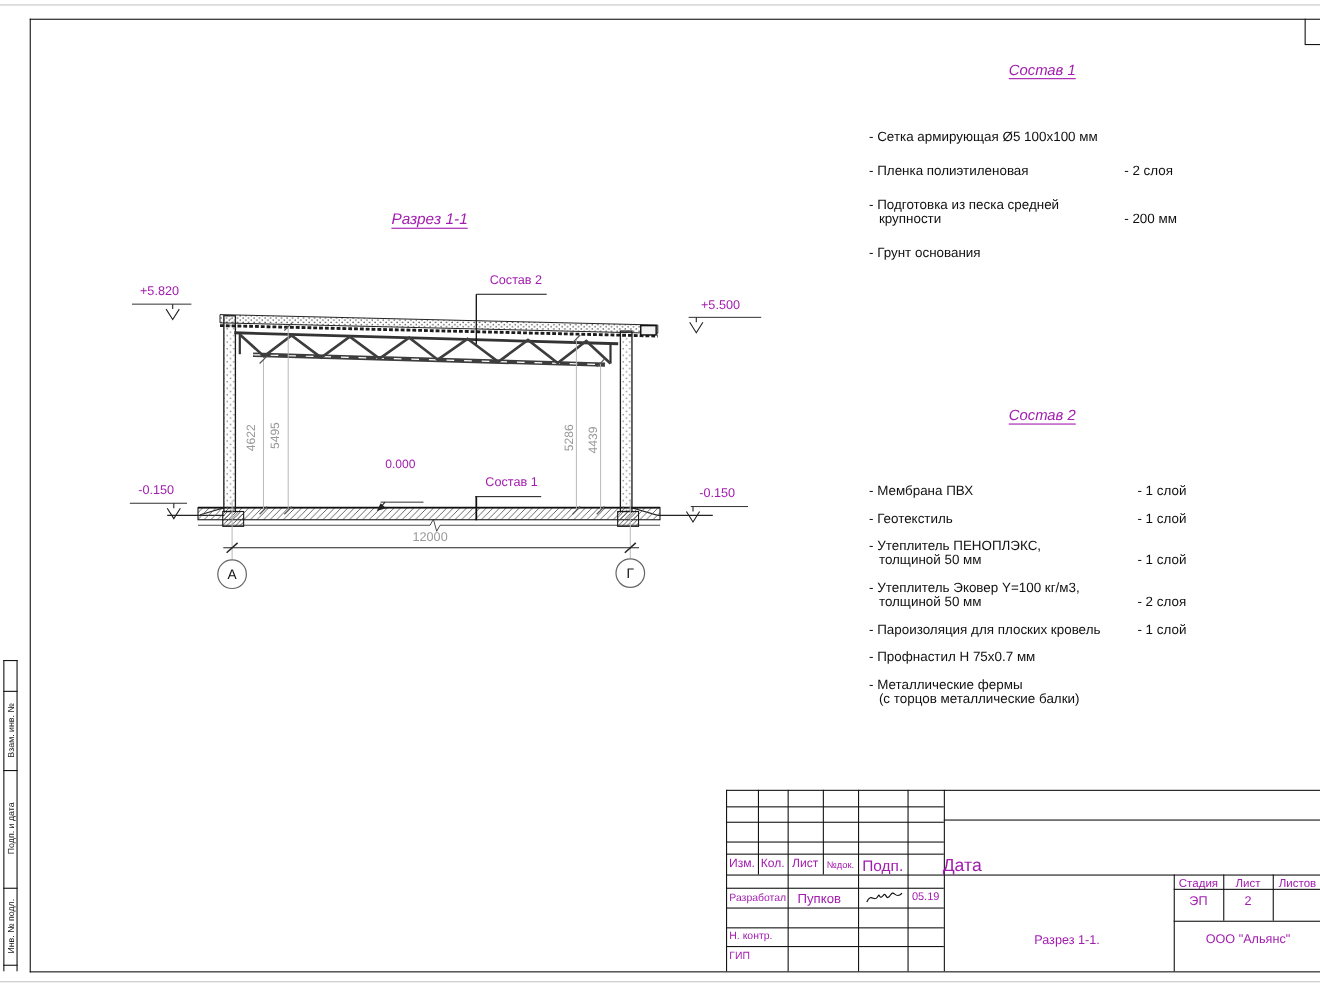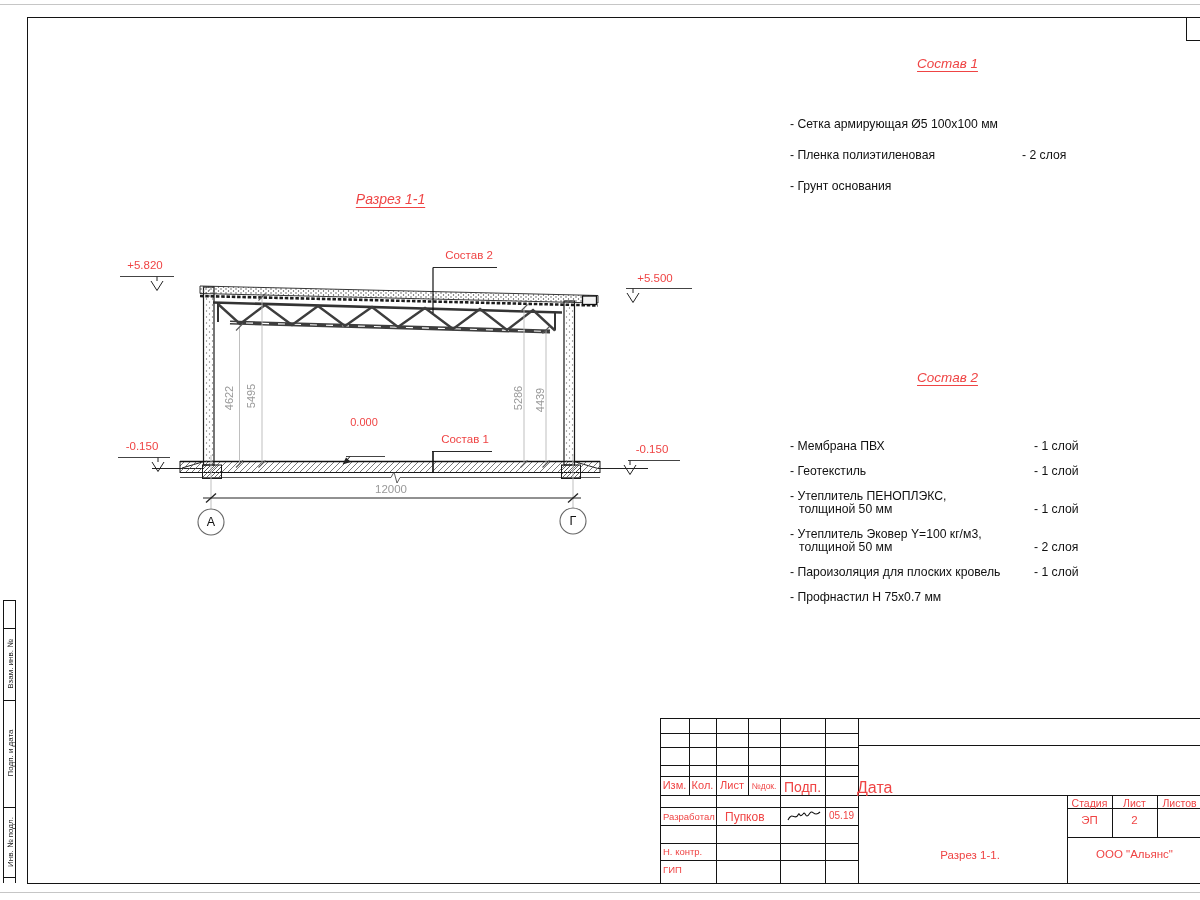--- a/index.html
+++ b/index.html
@@ -1,20 +1,20 @@
 <!DOCTYPE html>
 <html><head>
 <meta charset="utf-8">
 <style>
   html,body{margin:0;padding:0;background:#ffffff}
   .sheet{position:relative;width:1200px;height:900px;background:#fff;overflow:hidden;
          font-family:"Liberation Sans",sans-serif;color:#111}
   .hl,.vl{position:absolute;background:#141414}
   .gl{position:absolute;background:#c6c6c6}
-  .t{position:absolute;white-space:nowrap;color:#ef4444}
+  .t{position:absolute;white-space:nowrap;color:#a21caf}
   .ctr{text-align:center}
   .it{font-style:italic;text-decoration:underline;text-underline-offset:3px}
   .vdim{position:absolute;color:#999;font-size:11px;white-space:nowrap;
         transform:translate(-50%,-50%) rotate(-90deg)}
   .axl{position:absolute;transform:translate(-50%,-50%);font-size:12.5px}
   .list{position:absolute;width:312px;font-size:12.2px;line-height:13px}
   .list .item{position:relative}
   .c1 .item{margin-bottom:18px}
   .c2 .item{margin-bottom:12px}
   .item .l1{display:block}
@@ -183,20 +183,25 @@
   <span class="t ctr it" style="left:895px;top:56px;width:105px;font-size:13.5px">Состав 1</span>
   <div class="list c1" style="left:790px;top:118px">
     <div class="item">
       <span class="l1">- Сетка армирующая Ø5 100х100 мм</span>
     </div>
     <div class="item">
       <span class="l1">- Пленка полиэтиленовая</span>
       <span class="val">-  2 слоя</span>
     </div>
     <div class="item">
+      <span class="l1">- Подготовка из песка средней</span>
+      <span class="l2">крупности</span>
+      <span class="val">- 200 мм</span>
+    </div>
+    <div class="item">
       <span class="l1">- Грунт основания</span>
     </div>
   </div>
 
   <span class="t ctr it" style="left:895px;top:370px;width:105px;font-size:13.5px">Состав 2</span>
   <div class="list c2" style="left:790px;top:440px">
     <div class="item">
       <span class="l1">- Мембрана ПВХ</span>
       <span class="val">- 1 слой</span>
     </div>
@@ -213,20 +218,24 @@
       <span class="l1">- Утеплитель Эковер Y=100 кг/м3,</span>
       <span class="l2">толщиной 50 мм</span>
       <span class="val">- 2 слоя</span>
     </div>
     <div class="item">
       <span class="l1">- Пароизоляция для плоских кровель</span>
       <span class="val">- 1 слой</span>
     </div>
     <div class="item">
       <span class="l1">- Профнастил Н 75х0.7 мм</span>
+    </div>
+    <div class="item">
+      <span class="l1">- Металлические фермы</span>
+      <span class="l2">(с торцов металлические балки)</span>
     </div>
   </div>
 
   <div>
 
     <div class="hl" style="left:660px;top:717.5px;width:540px;height:1.5px"></div>
     <div class="hl" style="left:660px;top:733px;width:198px;height:1px"></div>
     <div class="hl" style="left:660px;top:747px;width:198px;height:1px"></div>
     <div class="hl" style="left:660px;top:765px;width:198px;height:1px"></div>
     <div class="hl" style="left:660px;top:776px;width:198px;height:1px"></div>

